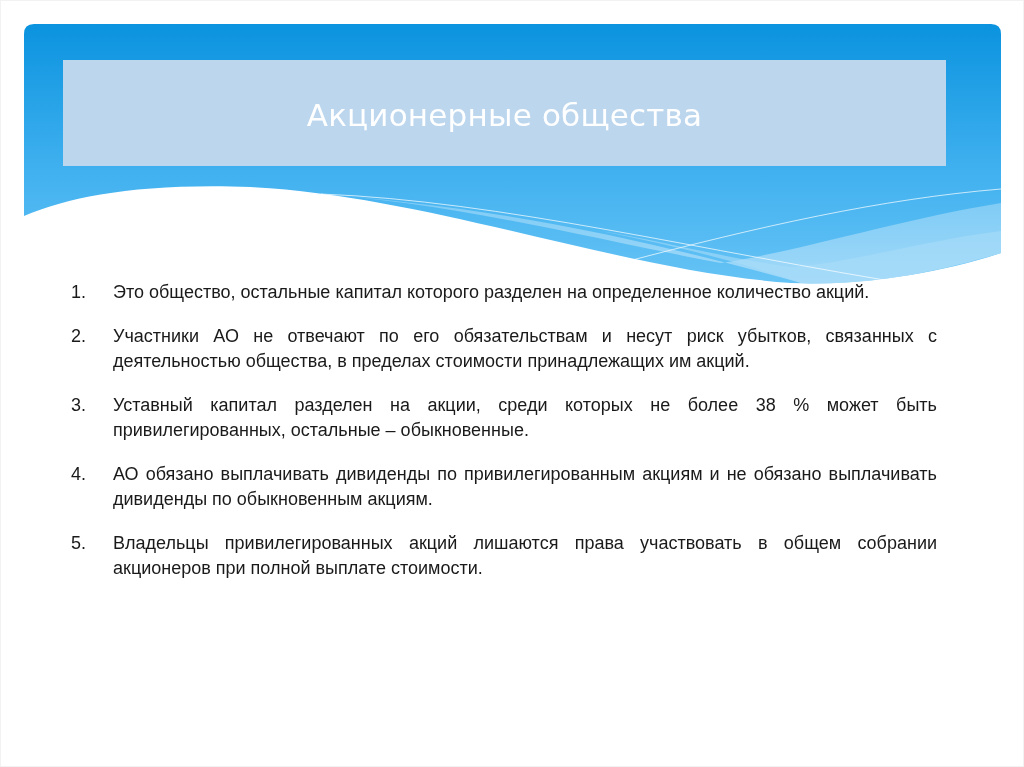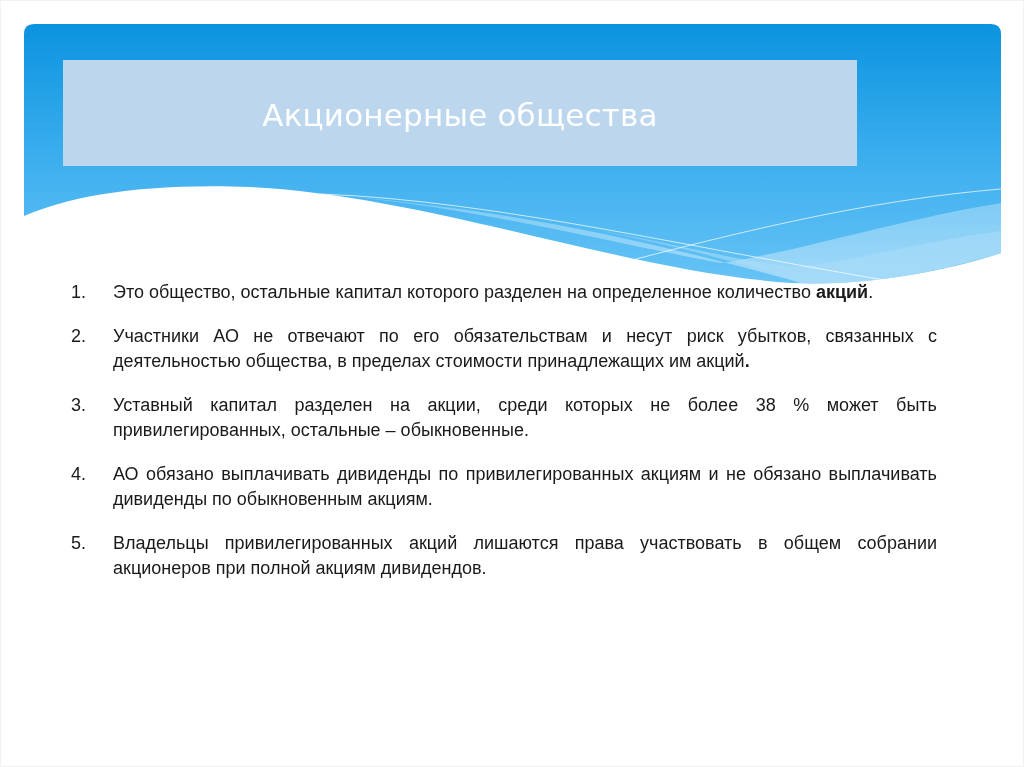--- a/index.html
+++ b/index.html
@@ -26,21 +26,21 @@
     .header-svg {
       position: absolute;
       left: 0; top: 0;
       width: 1024px;
       height: 300px;
     }
     .title-box {
       position: absolute;
       left: 62px;
       top: 59px;
-      width: 794px;
+      width: 883px;
       height: 106px;
       background: #bcd6ee;
       display: flex;
       align-items: center;
       justify-content: center;
     }
     .title-text {
       color: #ffffff;
       font-family: "DejaVu Sans", "Liberation Sans", sans-serif;
       font-size: 31px;
@@ -67,21 +67,21 @@
     }
     .item-num {
       flex: 0 0 42px;
       width: 42px;
     }
     .item-text {
       flex: 1 1 auto;
       text-align: justify;
     }
     .bold {
-      font-weight: bold;
+      font-weight: normal;
     }
   </style>
 </head>
 <body>
 
 <div class="slide">
 
   <svg class="header-svg" viewBox="0 0 1024 300" xmlns="http://www.w3.org/2000/svg">
     <defs>
       <linearGradient id="hdrGrad" x1="0" y1="0" x2="0" y2="1">
@@ -123,21 +123,21 @@
     <li class="item">
       <span class="item-num">2.</span>
       <span class="item-text"><span>Участники АО не отвечают по его обязательствам и несут риск убытков, связанных с деятельностью общества, в пределах стоимости принадлежащих им акций</span><span class="bold">.</span><span></span></span>
     </li>
     <li class="item">
       <span class="item-num">3.</span>
       <span class="item-text">Уставный капитал разделен на акции, среди которых не более 38 % может быть привилегированных, остальные – обыкновенные.</span>
     </li>
     <li class="item">
       <span class="item-num">4.</span>
-      <span class="item-text">АО обязано выплачивать дивиденды по привилегированных акциям и не обязано выплачивать дивиденды по обыкновенным акциям.</span>
+      <span class="item-text">АО обязано выплачивать дивиденды по привилегированным акциям и не обязано выплачивать дивиденды по обыкновенным акциям.</span>
     </li>
     <li class="item">
       <span class="item-num">5.</span>
-      <span class="item-text">Владельцы привилегированных акций лишаются права участвовать в общем собрании акционеров при полной акциям дивидендов.</span>
+      <span class="item-text">Владельцы привилегированных акций лишаются права участвовать в общем собрании акционеров при полной выплате стоимости.</span>
     </li>
   </ol>
 
 </div>
 
 </body></html>

